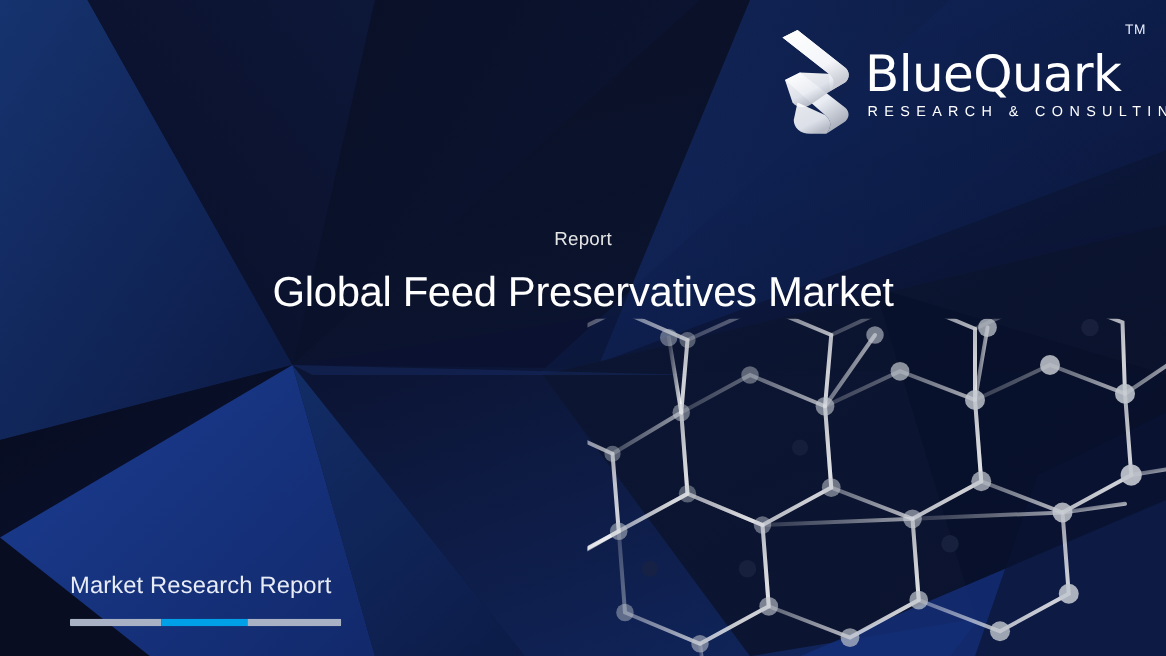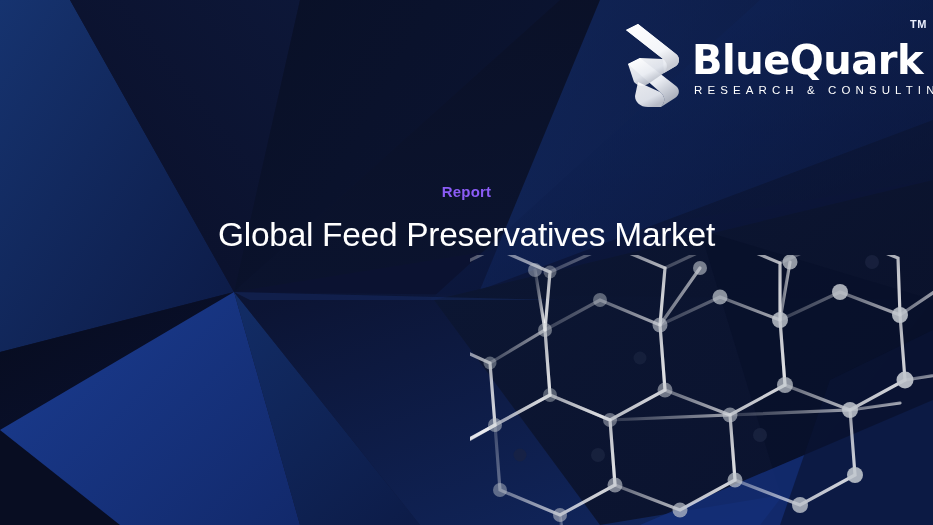--- a/index.html
+++ b/index.html
@@ -44,59 +44,59 @@
   }
   #logo-wordmark {
     position: absolute;
     left: 80px;
     top: 20px;
     width: 228px;
   }
   #brand-name {
     font-family: "DejaVu Sans", sans-serif;
     font-size: 40px;
-    font-weight: 700;
+    font-weight: 400;
     color: #ffffff;
     letter-spacing: -0.5px;
     line-height: 44px;
     white-space: nowrap;
   }
   #brand-tagline {
     font-family: "Liberation Sans", sans-serif;
     font-size: 11.5px;
     font-weight: 400;
     color: #ffffff;
     letter-spacing: 5.1px;
     line-height: 14px;
     white-space: nowrap;
     margin-top: 1px;
     padding-left: 2px;
   }
   #trademark {
     position: absolute;
-    left: 298px;
+    left: 288px;
     top: 0px;
     font-size: 11px;
-    font-weight: 700;
+    font-weight: 400;
     color: #e9eefc;
     letter-spacing: 0.5px;
   }
 
   
   #title-area {
     position: absolute;
     left: 0;
     top: 182px;
     width: 933px;
     text-align: center;
   }
   #report-kicker {
     font-size: 15px;
-    font-weight: 700;
-    color: #8b5cf6;
+    font-weight: 400;
+    color: #e5e5e5;
     letter-spacing: 0.2px;
     line-height: 20px;
     text-align: center;
   }
   #report-title {
     margin-top: 12px;
     font-size: 33.5px;
     font-weight: 400;
     color: #ffffff;
     letter-spacing: -0.3px;
@@ -373,14 +373,22 @@
     </div>
 
     <div id="trademark">TM</div>
   </div>
 
   <div id="title-area">
     <div id="report-kicker">Report</div>
     <div id="report-title">Global Feed Preservatives Market</div>
   </div>
 
+  <div id="footer-block">
+    <div id="footer-label">Market Research Report</div>
+    <div id="accent-bar">
+      <div class="bar-seg" id="bar-seg-left" style="background: rgb(168, 178, 196);"></div>
+      <div class="bar-seg" id="bar-seg-mid" style="background: rgb(0, 160, 233);"></div>
+      <div class="bar-seg" id="bar-seg-right" style="background: rgb(168, 178, 196);"></div>
+    </div>
+  </div>
 
 </div>
 
 </body></html>

